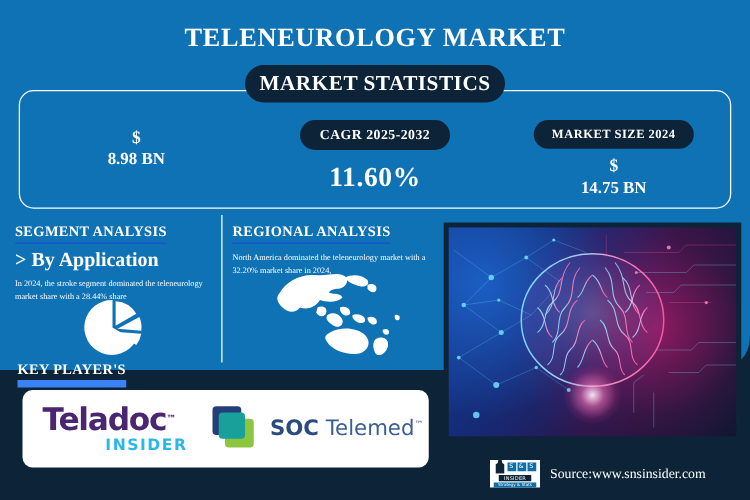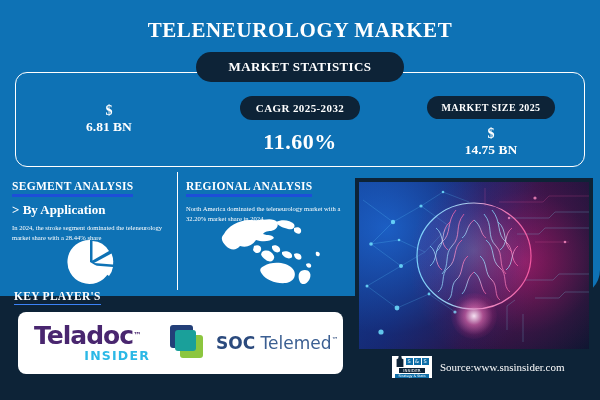--- a/index.html
+++ b/index.html
@@ -45,21 +45,21 @@
   .stats-header {
     position: absolute;
     left: 196px; top: 52px;
     width: 208px; height: 30px;
     background: #0d2337;
     border-radius: 15px;
     display: flex;
     align-items: center;
     justify-content: center;
     color: #ffffff;
-    font-size: 13px;
+    font-size: 17px;
     font-weight: bold;
     letter-spacing: 0.4px;
     z-index: 5;
   }
   .stat-col {
     position: absolute;
     top: 96px;
     width: 170px;
     text-align: center;
   }
@@ -102,27 +102,27 @@
   .reg-panel {
     position: absolute;
     left: 186px; top: 176px;
     width: 165px;
   }
   .sec-head {
     color: #ffffff;
     font-size: 11.5px;
     font-weight: bold;
     letter-spacing: 0.3px;
-    border-bottom: 3px solid #1d4ed8;
+    border-bottom: 1px solid #1d4ed8;
     padding-bottom: 2px;
     display: inline-block;
   }
   .sub-head {
     color: #ffffff;
-    font-size: 13px;
+    font-size: 16px;
     font-weight: bold;
     margin-top: 5px;
   }
   .body-text {
     color: #ffffff;
     font-size: 6.6px;
     line-height: 1.5;
     margin-top: 5px;
     font-family: "Liberation Serif", serif;
   }
@@ -169,21 +169,21 @@
     background: radial-gradient(circle, rgba(255,235,250,0.95) 0%, rgba(255,120,190,0.55) 28%, rgba(255,60,150,0.12) 58%, rgba(0,0,0,0) 75%);
   }
   
   .kp-label {
     position: absolute;
     left: 14px; top: 290px;
     color: #ffffff;
     font-size: 11.5px;
     font-weight: bold;
     letter-spacing: 0.3px;
-    border-bottom: 1px solid #3b82f6;
+    border-bottom: 6px solid #3b82f6;
     padding-bottom: 2px;
   }
   .kp-card {
     position: absolute;
     left: 18px; top: 312px;
     width: 325px; height: 62px;
     background: #ffffff;
     border-radius: 8px;
     display: flex;
     align-items: center;
@@ -238,21 +238,21 @@
     font-size: 17px;
     color: #2b4a7d;
     white-space: nowrap;
   }
   .soc-text .soc { font-weight: bold; }
   .soc-text .telemed { font-weight: normal; color: #3b5f92; }
   .soc-text .tm { font-size: 7px; vertical-align: super; }
   
   .source-row {
     position: absolute;
-    left: 392px; top: 356px;
+    left: 392px; top: 368px;
     display: flex;
     align-items: center;
   }
   .sns-logo {
     width: 40px; height: 22px;
     background: #ffffff;
     display: flex;
     flex-direction: column;
     align-items: center;
     justify-content: center;
@@ -311,31 +311,31 @@
   <div class="blue-region"></div>
 
   <div class="title">TELENEUROLOGY MARKET</div>
 
   <div class="stats-panel"></div>
   <div class="stats-header">MARKET STATISTICS</div>
 
   <div class="stat-col left">
     <div class="stat-value">
       <span class="cur">$</span>
-      <span class="amt">6.81 BN</span>
+      <span class="amt">8.98 BN</span>
     </div>
   </div>
 
   <div class="stat-col middle">
     <div class="stat-badge cagr">CAGR 2025-2032</div>
     <div class="stat-value big">11.60%</div>
   </div>
 
   <div class="stat-col right">
-    <div class="stat-badge">MARKET SIZE 2025</div>
+    <div class="stat-badge">MARKET SIZE 2024</div>
     <div class="stat-value">
       <span class="cur">$</span>
       <span class="amt">14.75 BN</span>
     </div>
   </div>
 
   <div class="divider-v"></div>
 
   <div class="seg-panel">
     <div class="sec-head">SEGMENT ANALYSIS</div>

